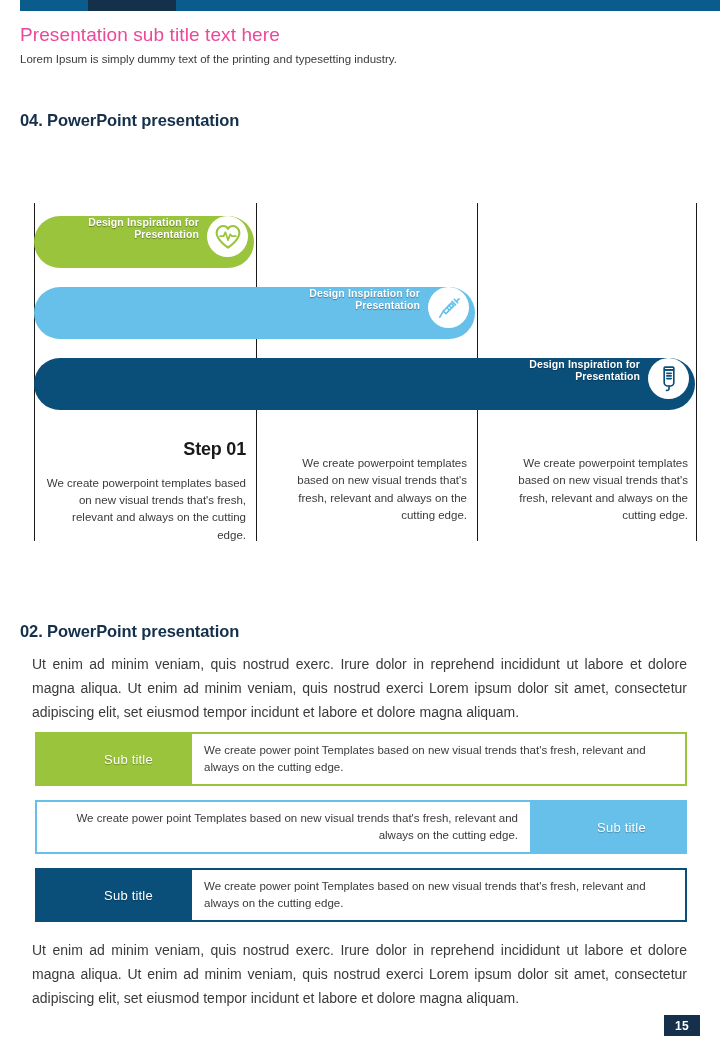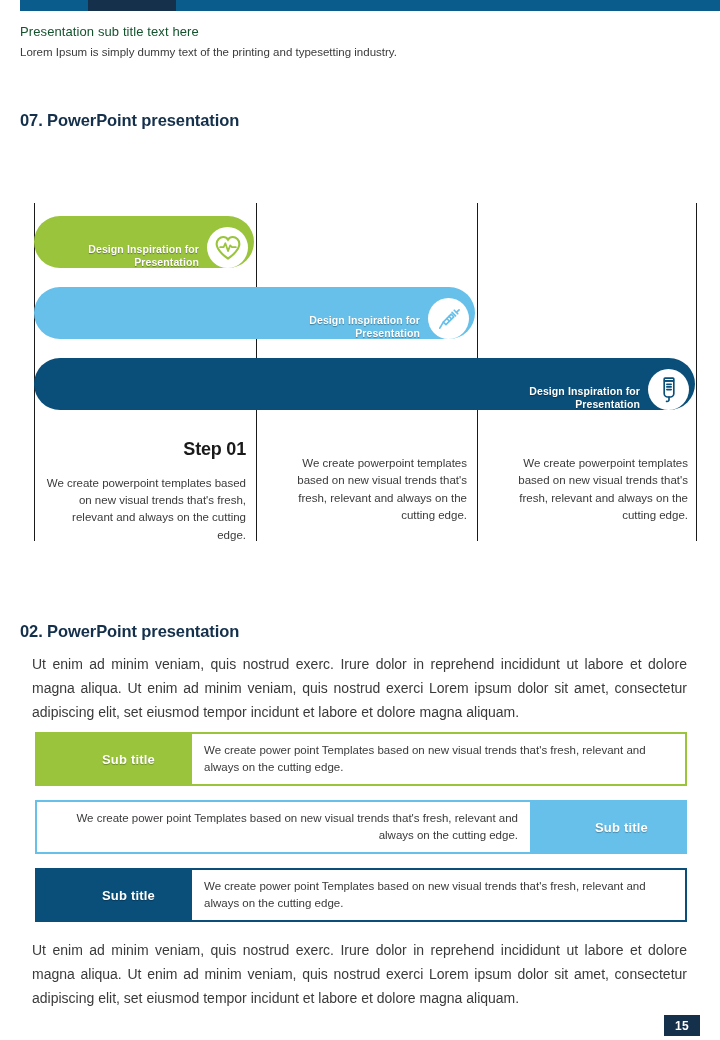--- a/index.html
+++ b/index.html
@@ -25,22 +25,22 @@
     display: flex;
   }
   .topbar .seg-white { width: 20px; background: #ffffff; }
   .topbar .seg-blue  { width: 68px; background: #0a5c8c; }
   .topbar .seg-navy  { width: 88px; background: #14304b; }
   .topbar .seg-blue2 { flex: 1;     background: #0a5c8c; }
 
   
   .header { position: absolute; left: 20px; top: 24px; width: 680px; }
   .sub-title-text {
-    font-size: 13px;
-    color: #14532d;
+    font-size: 19px;
+    color: #ec4899;
     letter-spacing: .1px;
     line-height: 1.2;
   }
   .main-title {
     font-size: 35px;
     font-weight: bold;
     color: #14304b;
     letter-spacing: -0.4px;
     line-height: 1.12;
     margin-top: 6px;
@@ -73,21 +73,21 @@
   .vline.v0 { left: 0px; }
   .vline.v1 { left: 222px; }
   .vline.v2 { left: 443px; }
   .vline.v3 { left: 662px; }
 
   .pill {
     position: absolute;
     height: 52px;
     border-radius: 26px;
     display: flex;
-    align-items: flex-end;
+    align-items: flex-start;
     justify-content: flex-end;
     padding-right: 6px;
   }
   .pill .pill-label {
     font-size: 10.5px;
     font-weight: bold;
     color: #ffffff;
     text-align: right;
     line-height: 1.18;
     letter-spacing: .1px;
@@ -156,21 +156,21 @@
   }
   .bar .bar-tab {
     width: 155px;
     flex: none;
     display: flex;
     align-items: center;
     justify-content: center;
   }
   .bar .bar-tab span {
     font-size: 13px;
-    font-weight: bold;
+    font-weight: normal;
     color: #ffffff;
     letter-spacing: .2px;
     text-shadow: 0 1px 1px rgba(0,0,0,.3);
     margin-left: 28px;
   }
   .bar .bar-body {
     flex: 1;
     display: flex;
     align-items: center;
     padding: 0 12px;
@@ -219,21 +219,21 @@
     <div class="seg-blue"></div>
     <div class="seg-navy"></div>
     <div class="seg-blue2"></div>
   </div>
 
   <div class="header">
     <div class="sub-title-text">Presentation sub title text here</div>
     <div class="lead-text">Lorem Ipsum is simply dummy text of the printing and typesetting industry.</div>
   </div>
 
-  <div class="section-heading" id="sec1-heading">07. PowerPoint presentation</div>
+  <div class="section-heading" id="sec1-heading">04. PowerPoint presentation</div>
 
   <div class="diagram">
 
     <div class="vline v0"></div>
     <div class="vline v1"></div>
     <div class="vline v2"></div>
     <div class="vline v3"></div>
 
     <div class="pill p1">
       <div class="pill-label">Design Inspiration for

